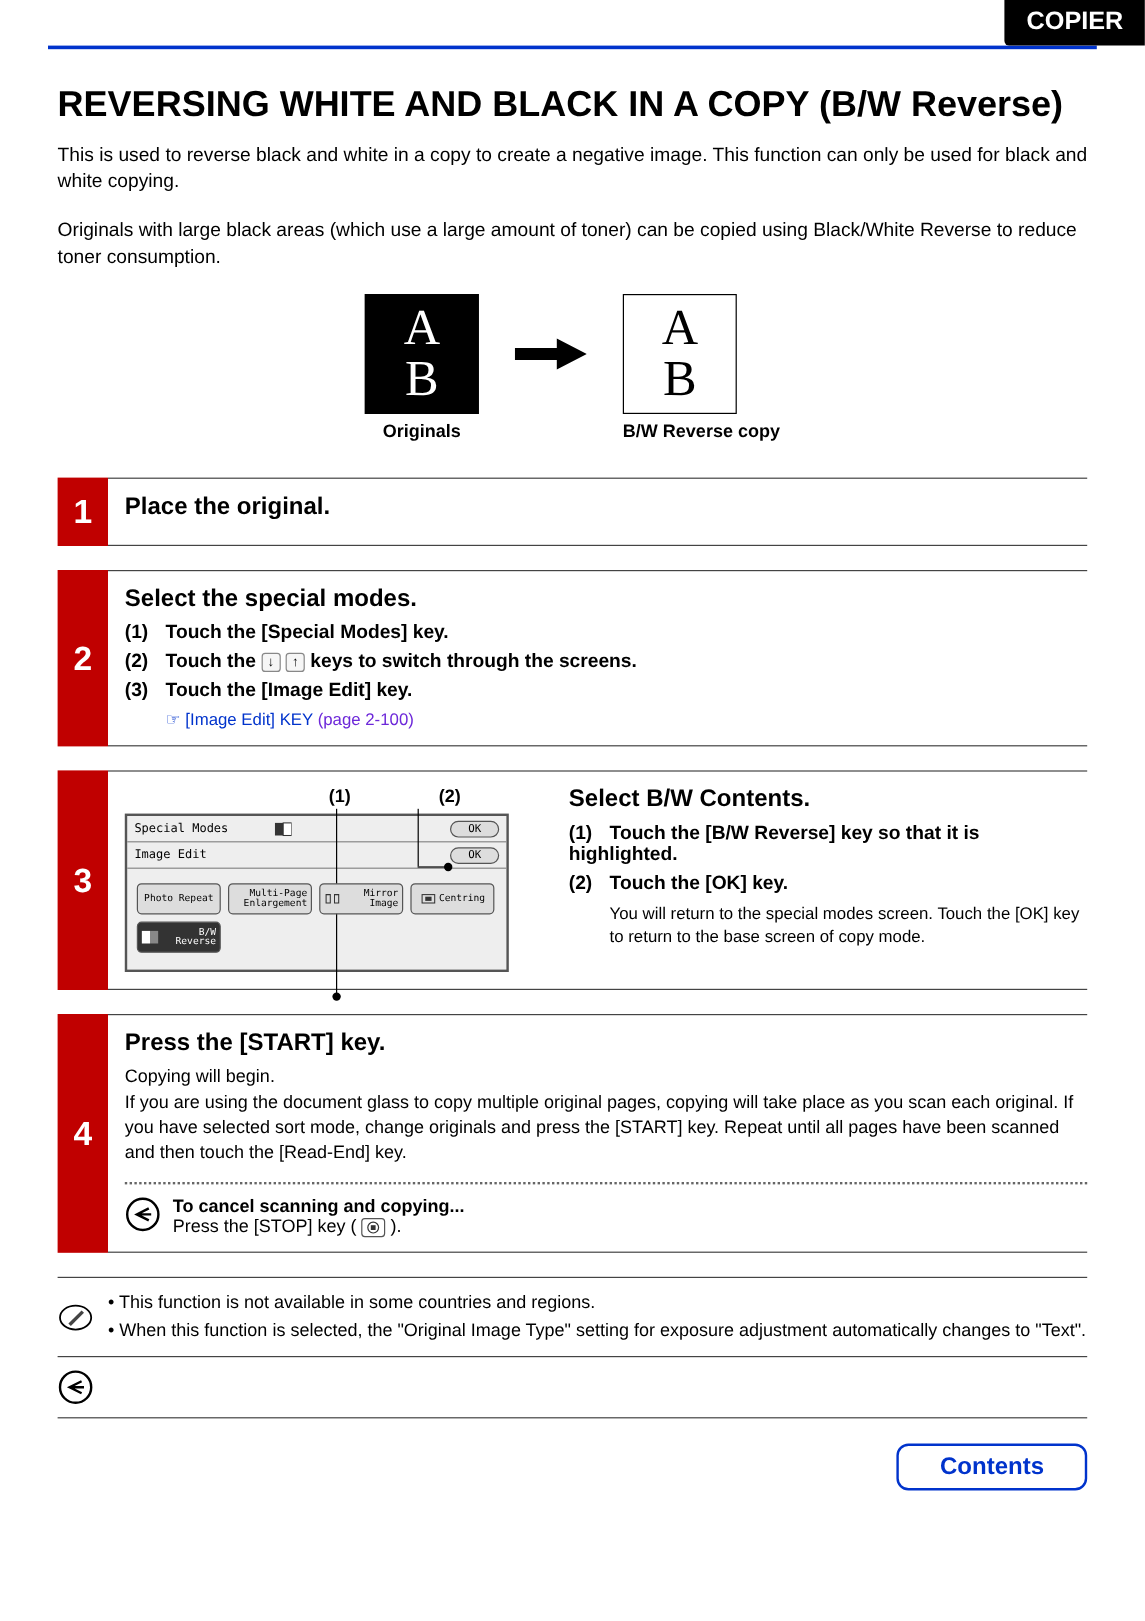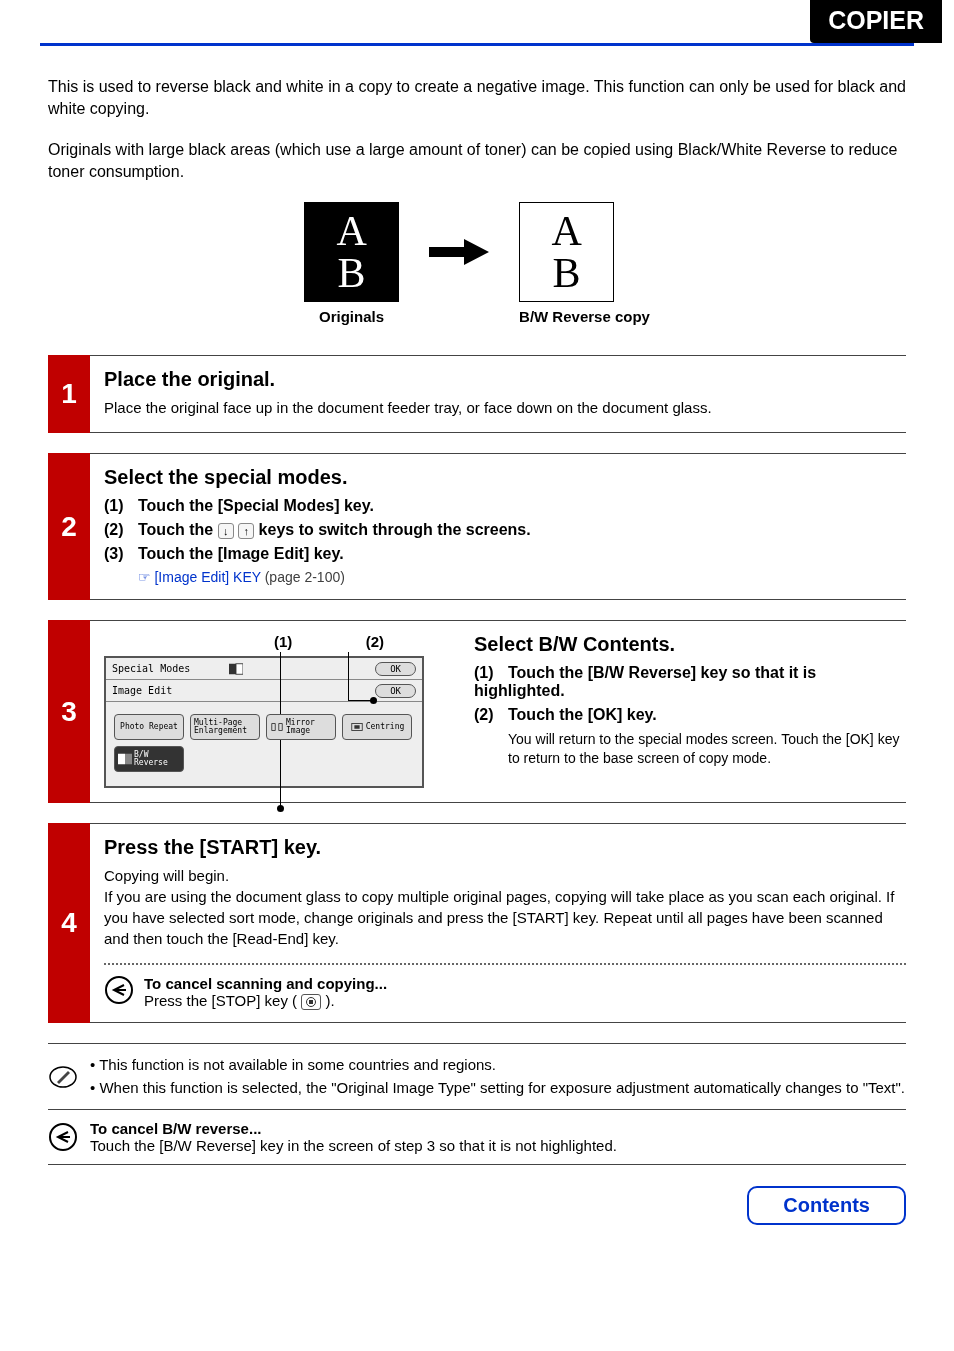--- a/index.html
+++ b/index.html
@@ -1,18 +1,18 @@
 <!DOCTYPE html>
 <html><head>
 <meta charset="utf-8">
 <style>
   * { box-sizing: border-box; margin: 0; padding: 0; }
   body { font-family: Arial, Helvetica, sans-serif; color: #000; background: #fff; }
   .page { width: 954px; margin: 0 auto; position: relative; padding-bottom: 80px; }
-  .top-tab { background: #000; color: #fff; font-weight: bold; font-size: 25px; padding: 6px 18px 8px 18px; border-radius: 0 0 0 4px; display: inline-block; float: right; margin-right: 12px; }
+  .top-tab { background: #000; color: #fff; font-weight: bold; font-size: 21px; padding: 6px 18px 8px 18px; border-radius: 0 0 0 4px; display: inline-block; float: right; margin-right: 0; }
   .top-bar-row { height: 38px; position: relative; }
   .top-bar-row::after { content: ""; display: block; clear: both; }
   .blue-rule { border: none; border-top: 3px solid #0033cc; margin: 0 40px 0 40px; clear: both; }
   .content { padding: 30px 48px 0 48px; }
   h1 { font-size: 30px; font-weight: bold; margin-bottom: 14px; }
   .intro { font-size: 16px; line-height: 1.35; margin-bottom: 20px; }
   .illustration { display: flex; align-items: flex-start; justify-content: center; gap: 30px; margin: 10px 0 30px 0; }
   .ab-box { width: 95px; height: 100px; display: flex; flex-direction: column; align-items: center; justify-content: center; font-family: "Brush Script MT", cursive; font-size: 42px; line-height: 1; border: 1px solid #000; }
   .ab-black { background: #000; color: #fff; }
   .ab-white { background: #fff; color: #000; }
@@ -25,32 +25,32 @@
   .step-num { width: 42px; background: #c00000; color: #fff; font-size: 28px; font-weight: bold; display: flex; align-items: center; justify-content: center; }
   .step-body { flex: 1; border-bottom: 1px solid #444; padding: 12px 0 14px 14px; }
   .step-row.first .step-body { border-top: 1px solid #444; }
   .step-title { font-size: 20px; font-weight: bold; margin-bottom: 6px; }
   .step-desc { font-size: 15px; line-height: 1.4; }
   .sub-list { margin-top: 8px; }
   .sub-item { font-size: 16px; font-weight: bold; margin: 6px 0; }
   .sub-item .paren { display: inline-block; width: 34px; }
   .key-btn { display: inline-block; border: 1px solid #888; border-radius: 3px; width: 16px; height: 16px; font-size: 11px; line-height: 14px; text-align: center; vertical-align: middle; background: #f6f6f6; }
   .link-ref { color: #0033cc; font-size: 14px; font-weight: normal; margin-left: 34px; margin-top: 2px; }
-  .link-ref .page-ref { color: #404040; }
+  .link-ref .page-ref { color: #6d28d9; }
 
   .step3-body { display: flex; gap: 30px; border-bottom: 1px solid #444; padding: 12px 0 14px 14px; flex: 1; }
   .panel-col { width: 340px; position: relative; }
   .panel-labels { display: flex; justify-content: space-between; font-size: 15px; font-weight: bold; padding: 0 60px 6px 170px; }
   .panel-wrap { position: relative; }
   .panel { width: 320px; border: 2px solid #555; background: #eee; font-family: monospace; font-size: 10px; }
   .panel-row { display: flex; align-items: center; border-bottom: 1px solid #888; padding: 3px 6px; height: 22px; gap: 27px; }
   .panel-row .label { flex: 0 0 90px; }
   .ok-btn { margin-left: auto; border: 1px solid #555; background: #ddd; border-radius: 10px; padding: 1px 14px; font-size: 9px; }
   .panel-main { padding: 12px 8px 14px 8px; display: flex; flex-wrap: wrap; gap: 6px; }
-  .soft-btn { border: 1px solid #555; border-radius: 4px; background: #ddd; padding: 4px 3px; font-size: 8px; width: 70px; height: 26px; display: flex; align-items: center; justify-content: center; text-align: left; line-height: 1.1; position: relative; }
+  .soft-btn { border: 1px solid #555; border-radius: 4px; background: #ddd; padding: 4px 3px; font-size: 8px; width: 70px; height: 26px; display: flex; align-items: center; justify-content: center; text-align: right; line-height: 1.1; position: relative; }
   .soft-btn.selected { background: #333; color: #fff; }
   .soft-icon { width: 14px; height: 12px; margin-right: 2px; flex-shrink: 0; }
   .callout-line1 { position: absolute; left: 176px; top: -4px; width: 1px; height: 154px; background: #000; }
   .callout-dot1 { position: absolute; left: 173px; top: 149px; width: 7px; height: 7px; border-radius: 50%; background: #000; }
   .callout-line2 { position: absolute; left: 244px; top: -4px; width: 1px; height: 48px; background: #000; }
   .callout-line2b { position: absolute; left: 244px; top: 44px; width: 24px; height: 1px; background: #000; }
   .callout-dot2 { position: absolute; left: 266px; top: 41px; width: 7px; height: 7px; border-radius: 50%; background: #000; }
 
   .step3-right { flex: 1; }
   .sub-item-body { font-size: 14px; font-weight: normal; margin-left: 34px; margin-top: 4px; line-height: 1.35; }
@@ -81,20 +81,21 @@
 <body>
 
 <div class="page">
 
   <div class="top-bar-row">
     <div class="top-tab">COPIER</div>
   </div>
   <hr class="blue-rule">
 
   <div class="content">
+    <h1>REVERSING WHITE AND BLACK IN A COPY (B/W Reverse)</h1>
     <p class="intro">This is used to reverse black and white in a copy to create a negative image. This function can only be used for black and white copying.</p>
     <p class="intro">Originals with large black areas (which use a large amount of toner) can be copied using Black/White Reverse to reduce toner consumption.</p>
 
     <div class="illustration">
       <div class="illus-col">
         <div class="ab-box ab-black">
           <span>A</span>
           <span>B</span>
         </div>
         <div class="illus-caption">Originals</div>
@@ -110,21 +111,20 @@
           <span>B</span>
         </div>
         <div class="illus-caption">B/W Reverse copy</div>
       </div>
     </div>
 
     <div class="step-row first">
       <div class="step-num">1</div>
       <div class="step-body" style="border-top:1px solid #444;">
         <div class="step-title">Place the original.</div>
-        <div class="step-desc">Place the original face up in the document feeder tray, or face down on the document glass.</div>
       </div>
     </div>
 
     <div class="step-row">
       <div class="step-num">2</div>
       <div class="step-body" style="border-top:1px solid #444;">
         <div class="step-title">Select the special modes.</div>
         <div class="sub-list">
           <div class="sub-item">
             <span class="paren">(1)</span><span>Touch the [Special Modes] key.</span>
@@ -258,21 +258,17 @@
     </div>
   </div>
 
   <div class="cancel-box2">
     <div class="notes-icon">
       <svg class="back-icon" viewBox="0 0 30 30">
         <circle cx="15" cy="15" r="13" fill="none" stroke="#000" stroke-width="2"></circle>
         <path d="M20 10 L10 15 L20 20 M10 15 L22 15" fill="none" stroke="#000" stroke-width="2"></path>
       </svg>
     </div>
-    <div class="cancel-text">
-      <div class="bold" style="font-weight:bold;font-size:15px;">To cancel B/W reverse...</div>
-      <div style="font-size:15px;">Touch the [B/W Reverse] key in the screen of step 3 so that it is not highlighted.</div>
-    </div>
   </div>
 
   <div class="contents-btn">Contents</div>
 
 </div>
 
 </body></html>

